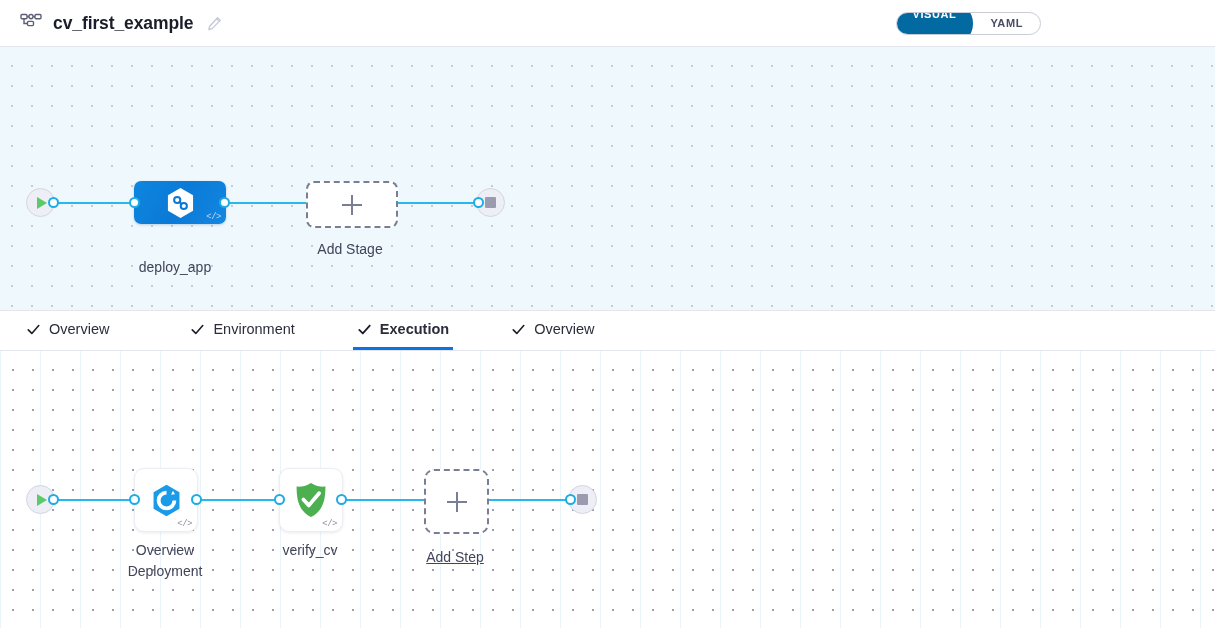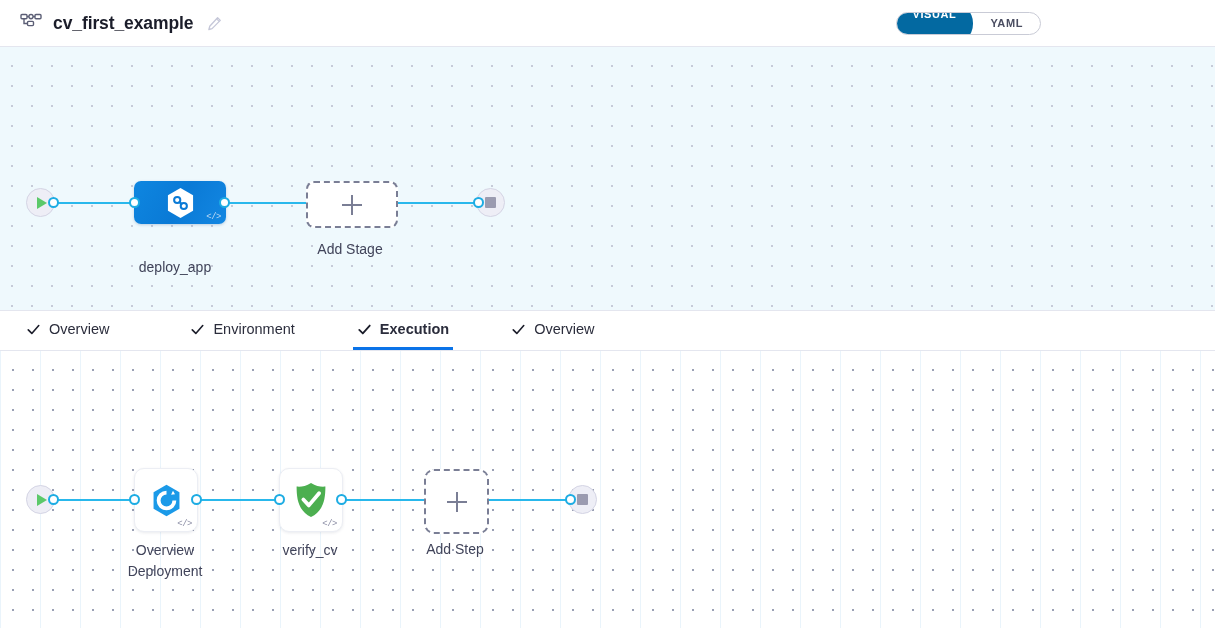--- a/index.html
+++ b/index.html
@@ -407,21 +407,21 @@
   </div>
   <div class="port" style="left:274px; top:143px;"></div>
   <div class="port" style="left:336px; top:143px;"></div>
   <div class="node-label" style="left:246px; top:189px; width:128px;">verify_cv</div>
 
   <div class="node" style="left:424px; top:118px;">
     <div class="dashed-box dash-step">
       <div class="plus"></div>
     </div>
   </div>
-  <div class="node-label" style="left:391px; top:188px; width:128px;">Add Step</div>
+  <div class="node-label" style="left:391px; top:196px; width:128px;text-decoration:underline;">Add Step</div>
 
   <div class="node" style="left:568px; top:134px;">
     <div class="terminal">
       <div class="sq-stop"></div>
     </div>
   </div>
   <div class="port" style="left:565px; top:143px;"></div>
 </div>
 
 </body></html>

